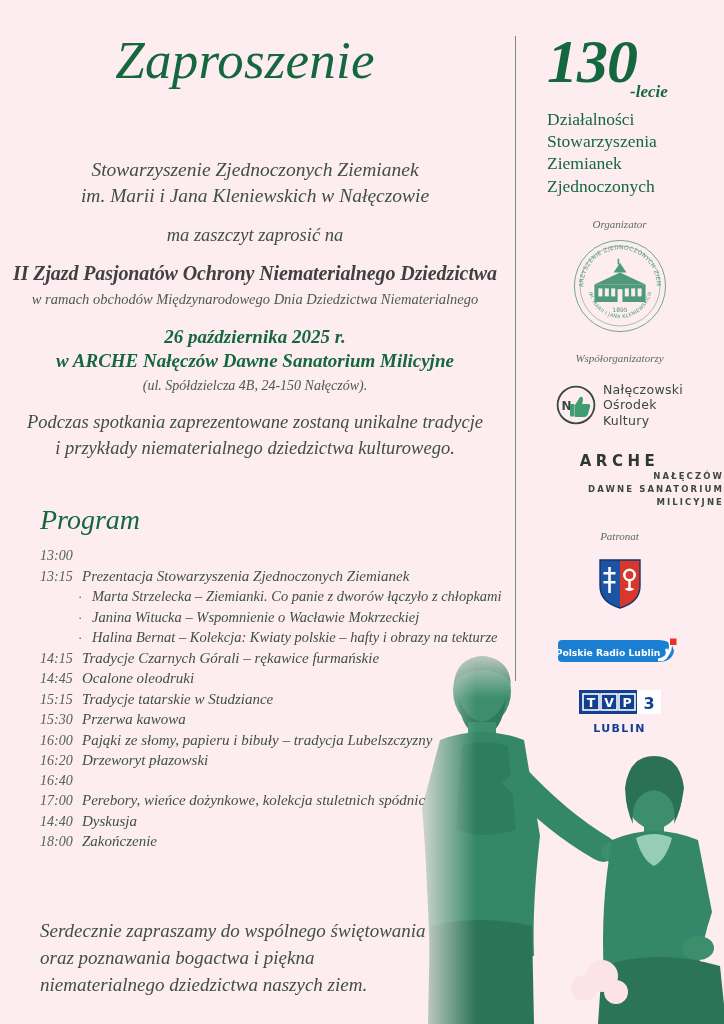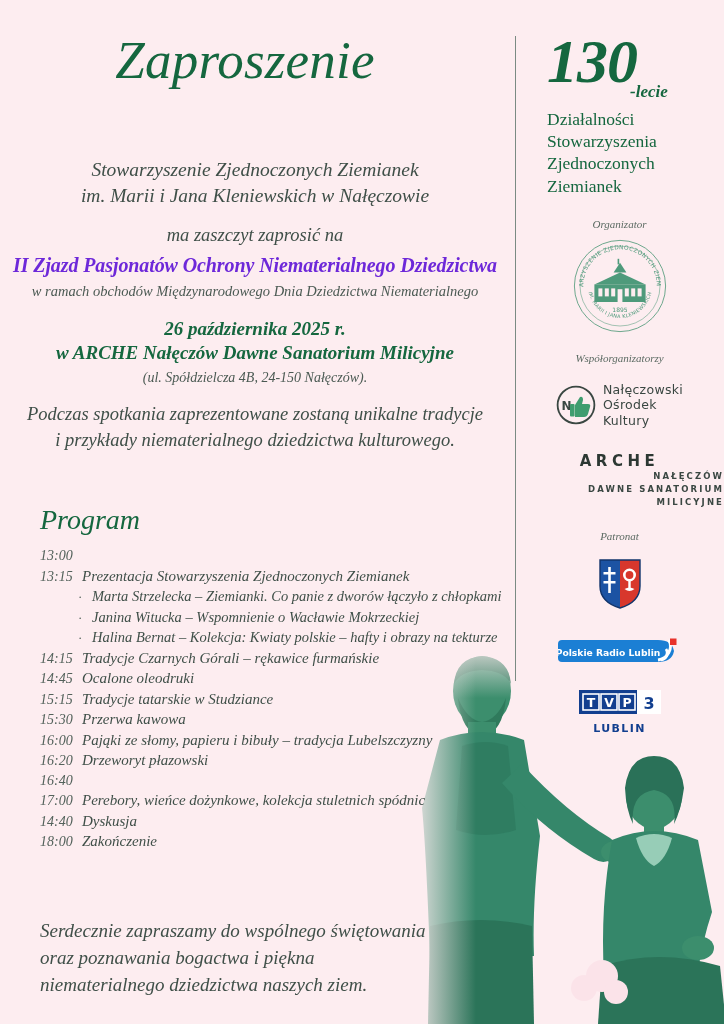--- a/index.html
+++ b/index.html
@@ -66,22 +66,22 @@
   .intro .invite-line {
     font-style: italic;
     font-size: 18.5px;
     margin-top: 17px;
     color: #3f4f48;
   }
   .intro .event-title {
     font-style: italic;
     font-weight: bold;
     font-size: 20px;
-    margin-top: 8px;
-    color: #6d28d9;
+    margin-top: 16px;
+    color: #404040;
     letter-spacing: -0.1px;
   }
   .intro .event-sub {
     font-style: italic;
     font-size: 14.5px;
     margin-top: 6px;
     color: #4b5a53;
   }
   .intro .which-line {
     font-style: italic;
@@ -443,22 +443,22 @@
   </div>
 
   <div class="right-col">
 
     <div class="anniv">
       <div class="anniv-num">130</div>
       <div class="anniv-suffix">-lecie</div>
       <div class="anniv-desc">
         <div>Działalności</div>
         <div>Stowarzyszenia</div>
+        <div>Ziemianek</div>
         <div>Zjednoczonych</div>
-        <div>Ziemianek</div>
       </div>
     </div>
 
     <div class="seal-wrap" style="top:218px;">
       <div class="sect-label">Organizator</div>
       <div style="margin-top:8px;">
         <svg width="96" height="96" viewBox="0 0 120 120" xmlns="http://www.w3.org/2000/svg" aria-hidden="true">
           <defs>
             <path id="arcTop" d="M14,60 a46,46 0 0 1 92,0" fill="none"></path>
             <path id="arcBot" d="M20,60 a40,40 0 0 0 80,0" fill="none"></path>

